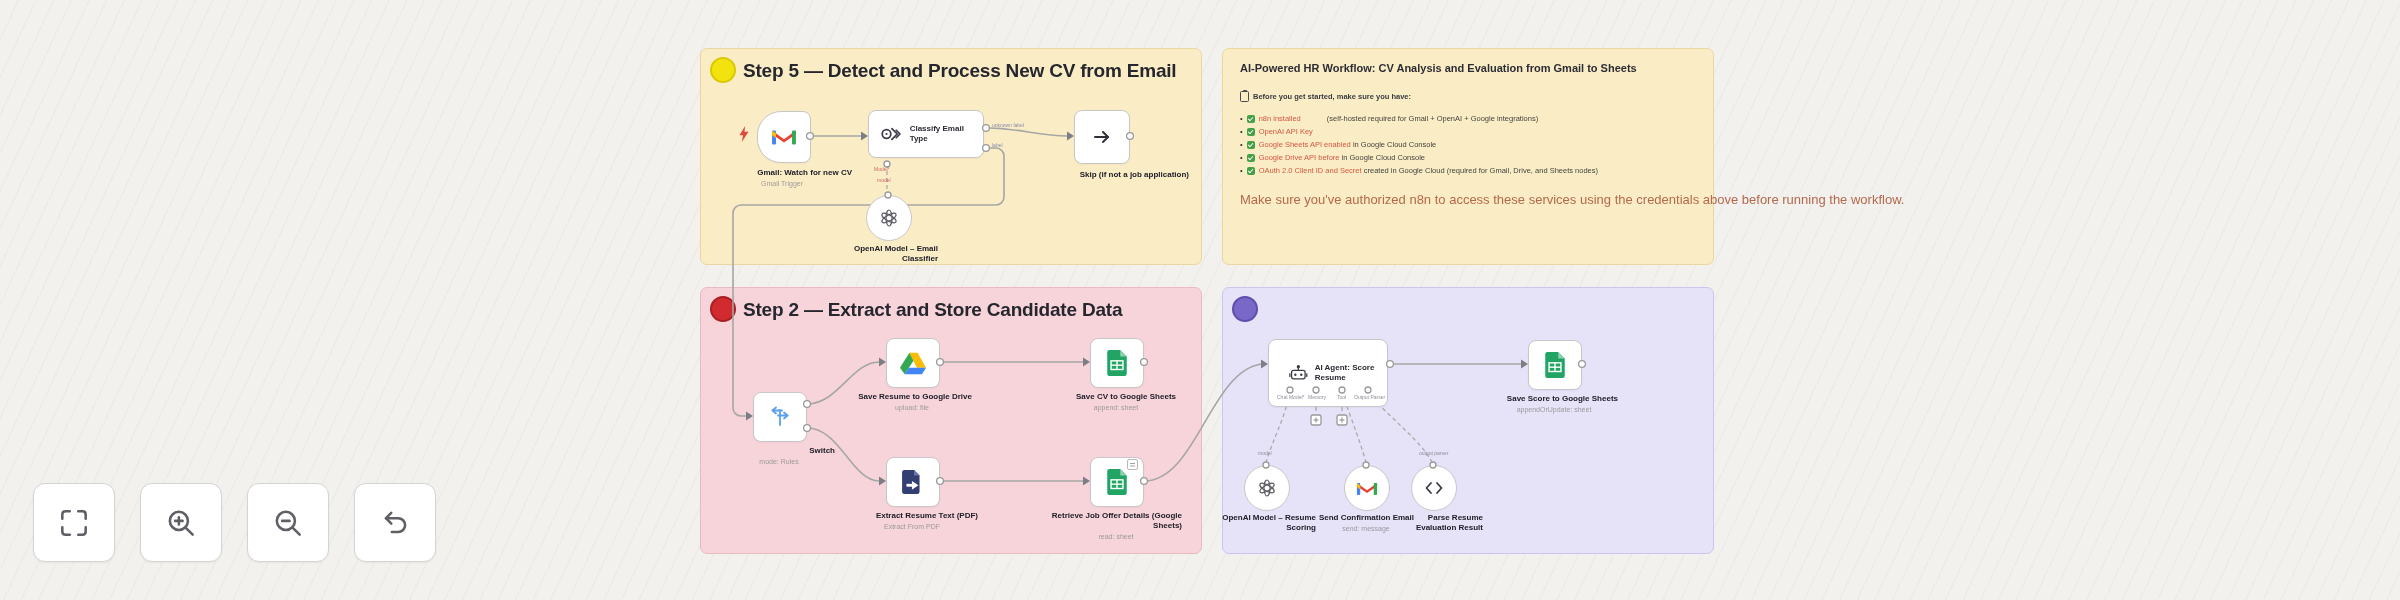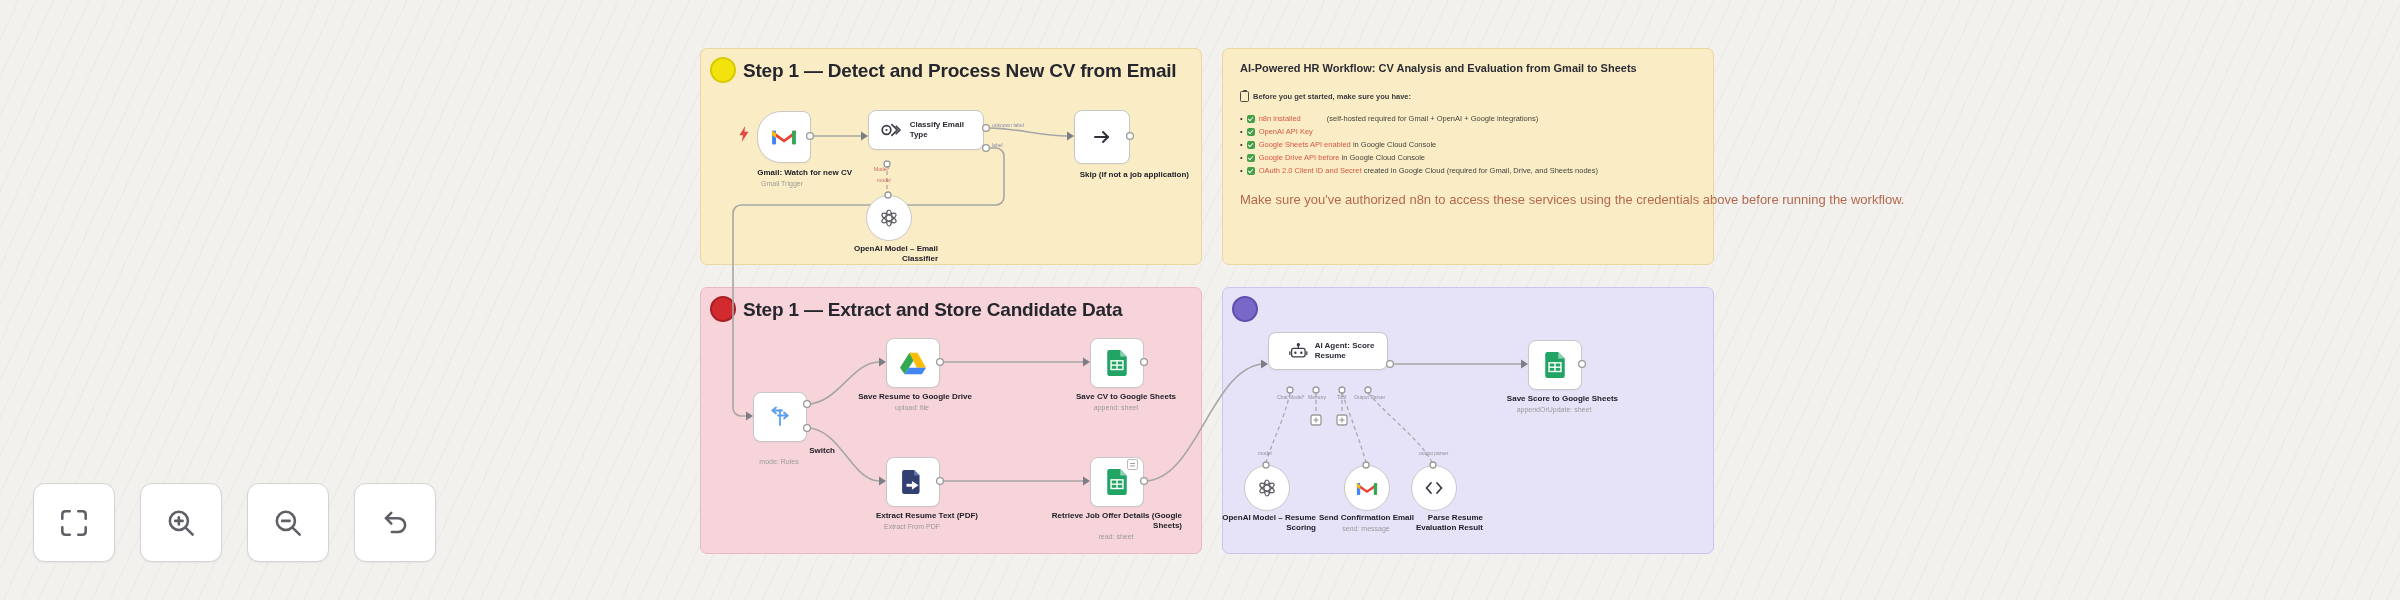--- a/index.html
+++ b/index.html
@@ -57,24 +57,24 @@
 <body>
 
 <div class="canvas">
 
   <div class="sticky yellow" style="left:700px;top:48px;width:500px;height:215px;"></div>
   <div class="sticky yellow" style="left:1222px;top:48px;width:490px;height:215px;"></div>
   <div class="sticky pink" style="left:700px;top:287px;width:500px;height:265px;"></div>
   <div class="sticky purple" style="left:1222px;top:287px;width:490px;height:265px;"></div>
 
   <div class="step-dot dot-yellow" style="left:710px;top:57px;"></div>
-  <div class="step-title" style="left:743px;top:60px;">Step 1 — Detect and Process New CV from Email</div>
+  <div class="step-title" style="left:743px;top:60px;">Step 5 — Detect and Process New CV from Email</div>
 
   <div class="step-dot dot-red" style="left:710px;top:296px;"></div>
-  <div class="step-title" style="left:743px;top:299px;">Step 1 — Extract and Store Candidate Data</div>
+  <div class="step-title" style="left:743px;top:299px;">Step 2 — Extract and Store Candidate Data</div>
 
   <div class="step-dot dot-purple" style="left:1232px;top:296px;"></div>
 
   <div class="note-title" style="left:1240px;top:62px;">AI-Powered HR Workflow: CV Analysis and Evaluation from Gmail to Sheets</div>
   <div class="note-intro" style="left:1240px;top:91px;">
     <span class="clipboard"></span>
     <span>Before you get started, make sure you have:</span>
   </div>
   <ul class="note-bullets" style="left:1240px;top:112px;">
     <li><span class="check"></span><span class="code">n8n installed</span><span class="rest"> (self-hosted required for Gmail + OpenAI + Google integrations)</span></li>
@@ -116,21 +116,21 @@
     </svg>
   </div>
   <svg class="overlay" style="left:738px;top:126px;" width="12" height="16" viewBox="0 0 8 14">
     <polygon points="5,0 0,8 3.2,8 2,14 8,5 4.4,5" fill="#E0493E"></polygon>
   </svg>
   <div class="n-label" style="left:712px;top:168px;width:140px;">
     <div class="name">Gmail: Watch for new CV</div>
     <div class="sub">Gmail Trigger</div>
   </div>
 
-  <div class="node wide" style="left:868px;top:110px;width:116px;height:40px;justify-content:center;">
+  <div class="node wide" style="left:868px;top:110px;width:116px;height:48px;justify-content:center;">
     <svg width="24" height="24" viewBox="0 0 22 22">
       <circle cx="7" cy="11" r="4" stroke="#3c3c46" stroke-width="1.6" fill="none"></circle>
       <circle cx="7" cy="11" r="1" fill="#3c3c46"></circle>
       <polyline points="12,6 17,11 12,16" stroke="#3c3c46" stroke-width="1.6" fill="none" stroke-linecap="round" stroke-linejoin="round"></polyline>
       <polyline points="16,7.5 19.5,11 16,14.5" stroke="#3c3c46" stroke-width="1.6" fill="none" stroke-linecap="round" stroke-linejoin="round"></polyline>
     </svg>
     <div class="node-inner-label">Classify Email Type</div>
   </div>
   <div class="tiny blue" style="left:992px;top:122px;">unknown label</div>
   <div class="tiny blue" style="left:992px;top:142px;">label</div>
@@ -229,21 +229,21 @@
         <line x1="3.5" y1="14" x2="14.5" y2="14"></line>
       </g>
     </svg>
   </div>
   <div class="badge" style="left:1127px;top:459px;"></div>
   <div class="n-label" style="left:1050px;top:511px;width:132px;">
     <div class="name">Retrieve Job Offer Details (Google Sheets)</div>
     <div class="sub">read: sheet</div>
   </div>
 
-  <div class="node wide" style="left:1268px;top:332px;width:120px;height:38px;padding-left:20px;">
+  <div class="node wide" style="left:1268px;top:339px;width:120px;height:68px;padding-left:20px;">
     <svg width="24" height="24" viewBox="0 0 22 22">
       <g stroke="#3c3c46" stroke-width="1.5" fill="none" stroke-linecap="round">
         <rect x="3" y="8" width="16" height="10" rx="2.5"></rect>
         <line x1="11" y1="8" x2="11" y2="4.5"></line>
         <circle cx="11" cy="3.5" r="1.2" fill="#3c3c46"></circle>
         <line x1="1" y1="12" x2="1" y2="15"></line>
         <line x1="21" y1="12" x2="21" y2="15"></line>
       </g>
       <circle cx="7.5" cy="13" r="1.4" fill="#3c3c46"></circle>
       <circle cx="14.5" cy="13" r="1.4" fill="#3c3c46"></circle>

